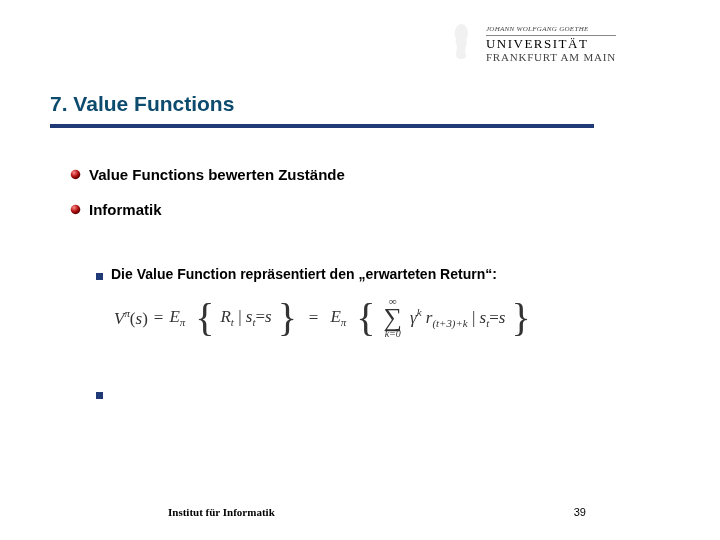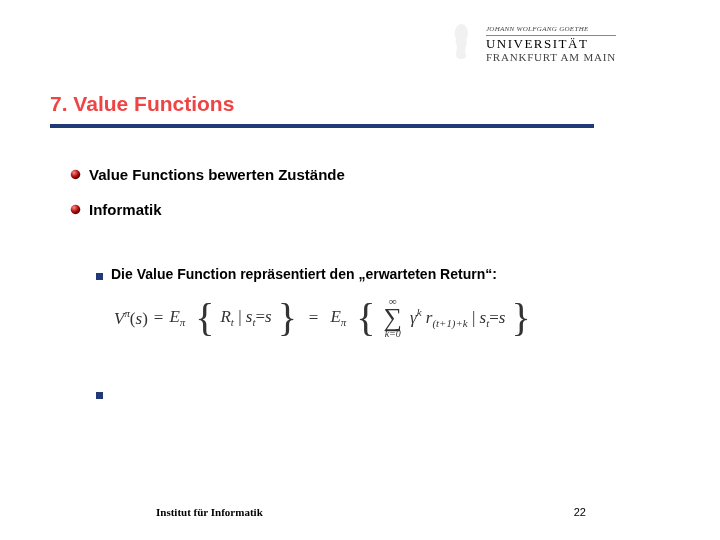--- a/index.html
+++ b/index.html
@@ -5,39 +5,39 @@
   * { box-sizing: border-box; margin: 0; padding: 0; }
   html, body { width: 720px; height: 540px; font-family: Arial, Helvetica, sans-serif; background: #fff; color: #000; }
   .slide { width: 644px; height: 540px; position: relative; border-radius: 26px; }
   .logo { position: absolute; top: 26px; right: 28px; text-align: left; line-height: 1.05; }
   .logo .top { font-size: 7px; letter-spacing: 0.3px; color: #444; font-family: Georgia, 'Times New Roman', serif; font-style: italic; }
   .logo .mid { font-size: 13px; font-weight: 400; letter-spacing: 1.5px; color: #000000; font-family: Georgia, 'Times New Roman', serif; margin-top: 1px; }
   .logo .bot { font-size: 11px; letter-spacing: 0.8px; color: #444; font-family: Georgia, 'Times New Roman', serif; margin-top: 1px; }
   .logo .rule { border-top: 1px solid #888; margin: 2px 0 1px 0; }
   .head-img { position: absolute; top: 22px; right: 170px; width: 26px; height: 38px; opacity: 0.25; }
   .title-block { position: absolute; top: 92px; left: 50px; right: 50px; }
-  .title { font-size: 21px; font-weight: bold; color: #ef4444; padding-bottom: 6px; }
+  .title { font-size: 21px; font-weight: bold; color: #0c4a6e; padding-bottom: 6px; }
   .title-rule { height: 4px; background: #1f3a77; margin-top: 2px; }
   .content { position: absolute; top: 150px; left: 70px; right: 60px; }
   .b1 { display: flex; align-items: flex-start; margin-bottom: 18px; margin-top: 16px; }
   .b1 .dot { width: 11px; height: 11px; margin-right: 8px; margin-top: 3px; flex: 0 0 auto; }
   .b1 .txt { font-size: 15px; font-weight: bold; }
   .b2 { display: flex; align-items: center; margin-left: 26px; margin-bottom: 14px; margin-top: 48px; }
   .b2 .sq { width: 7px; height: 7px; background: #1f3a77; margin-right: 8px; margin-top: 5px; flex: 0 0 auto; }
   .b2 .txt { font-size: 14px; font-weight: bold; }
   .formula { margin-left: 44px; margin-top: 10px; margin-bottom: 30px; font-family: Georgia, 'Times New Roman', serif; font-size: 17px; font-style: italic; color: #333; display: flex; align-items: center; gap: 6px; }
   .formula sup { font-size: 0.64em; font-style: italic; }
   .formula sub { font-size: 0.64em; font-style: italic; }
   .sum-block { display: inline-flex; flex-direction: column; align-items: center; line-height: 1; margin: 0 2px; }
   .sum-block .top { font-size: 11px; font-style: italic; }
   .sum-block .sigma { font-size: 26px; font-style: normal; line-height: 0.85; }
   .sum-block .bot { font-size: 10px; font-style: italic; }
   .brace { font-size: 40px; font-style: normal; line-height: 0.8; font-family: 'Times New Roman', serif; }
   .brace-l { margin-left: 4px; }
-  .footer { position: absolute; bottom: 22px; left: 0; right: 0; display: flex; align-items: center; padding-left: 26px; }
+  .footer { position: absolute; bottom: 22px; left: 12px; right: 0; display: flex; align-items: center; padding-left: 26px; }
   .footer .inst { margin-left: 130px; font-size: 11px; font-weight: bold; font-family: Georgia, 'Times New Roman', serif; }
   .footer .pg { position: absolute; right: 58px; font-size: 11px; }
   .upright { font-style: normal; }
 </style>
 </head>
 <body>
 
 <div class="slide">
 
   <svg class="head-img" viewBox="0 0 26 38">
@@ -99,28 +99,28 @@
       <span><span>R</span><sub>t</sub>&nbsp;<span class="upright">|</span>&nbsp;<span>s</span><sub>t</sub><span class="upright">=</span><span>s</span></span>
       <span class="brace">}</span>
       <span class="upright" style="margin:0 6px">=</span>
       <span><span>E</span><sub>π</sub></span>
       <span class="brace brace-l">{</span>
       <span class="sum-block">
         <span class="top">∞</span>
         <span class="sigma">∑</span>
         <span class="bot">k=0</span>
       </span>
-      <span><span>γ</span><sup>k</sup>&nbsp;<span>r</span><sub>(t+1)+k</sub>&nbsp;<span class="upright">|</span>&nbsp;<span>s</span><sub>t</sub><span class="upright">=</span><span>s</span></span>
+      <span><span>γ</span><sup>k</sup>&nbsp;<span>r</span><sub>(t+3)+k</sub>&nbsp;<span class="upright">|</span>&nbsp;<span>s</span><sub>t</sub><span class="upright">=</span><span>s</span></span>
       <span class="brace">}</span>
     </div>
 
     <div class="b2">
       <div class="sq"></div>
     </div>
 
   </div>
 
   <div class="footer">
     <div class="inst">Institut für Informatik</div>
-    <div class="pg">22</div>
+    <div class="pg">39</div>
   </div>
 
 </div>
 
 </body></html>

